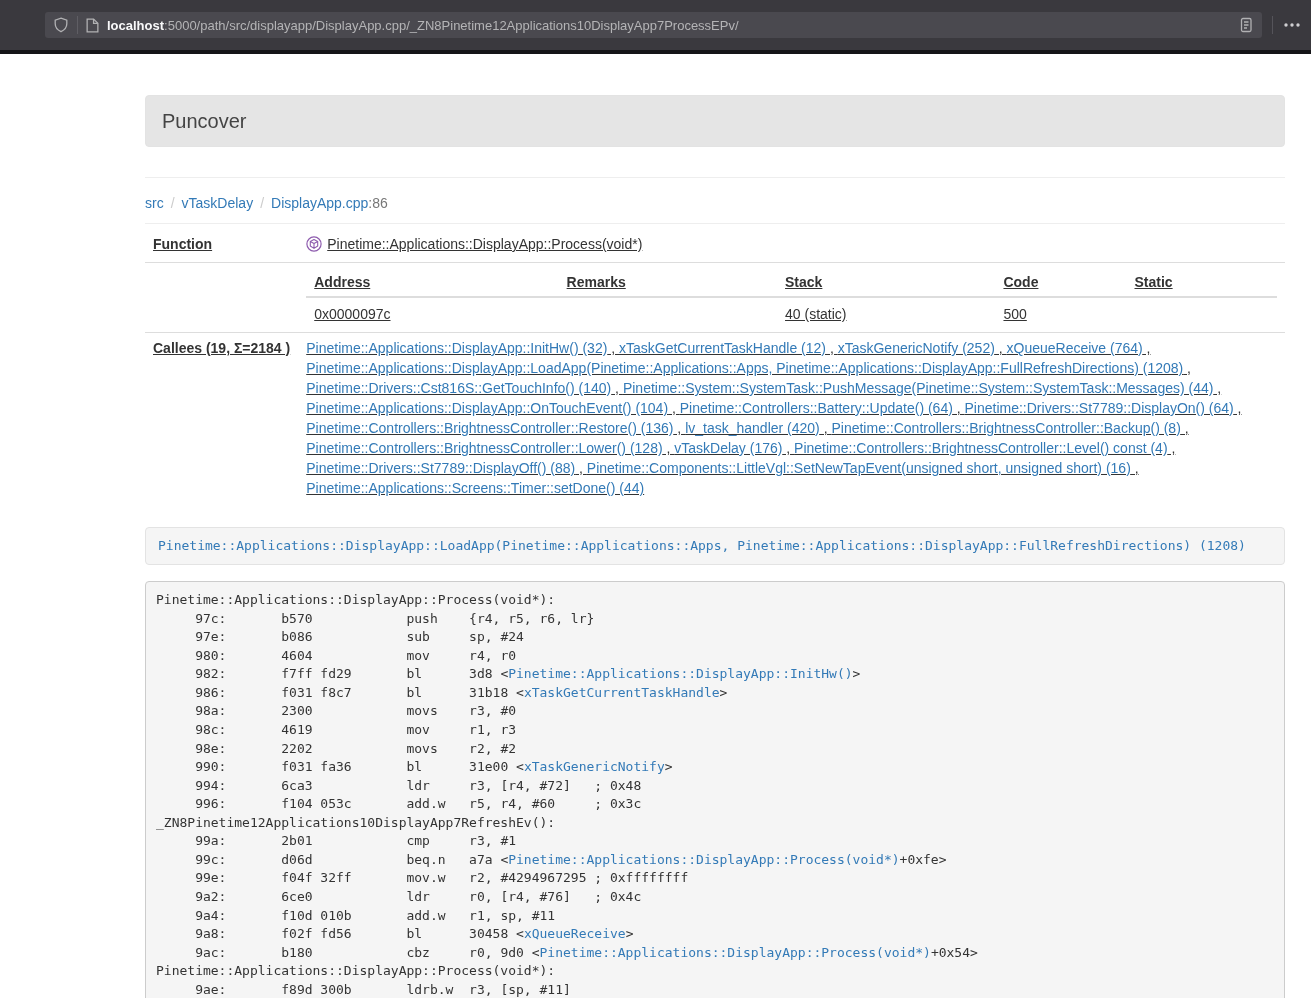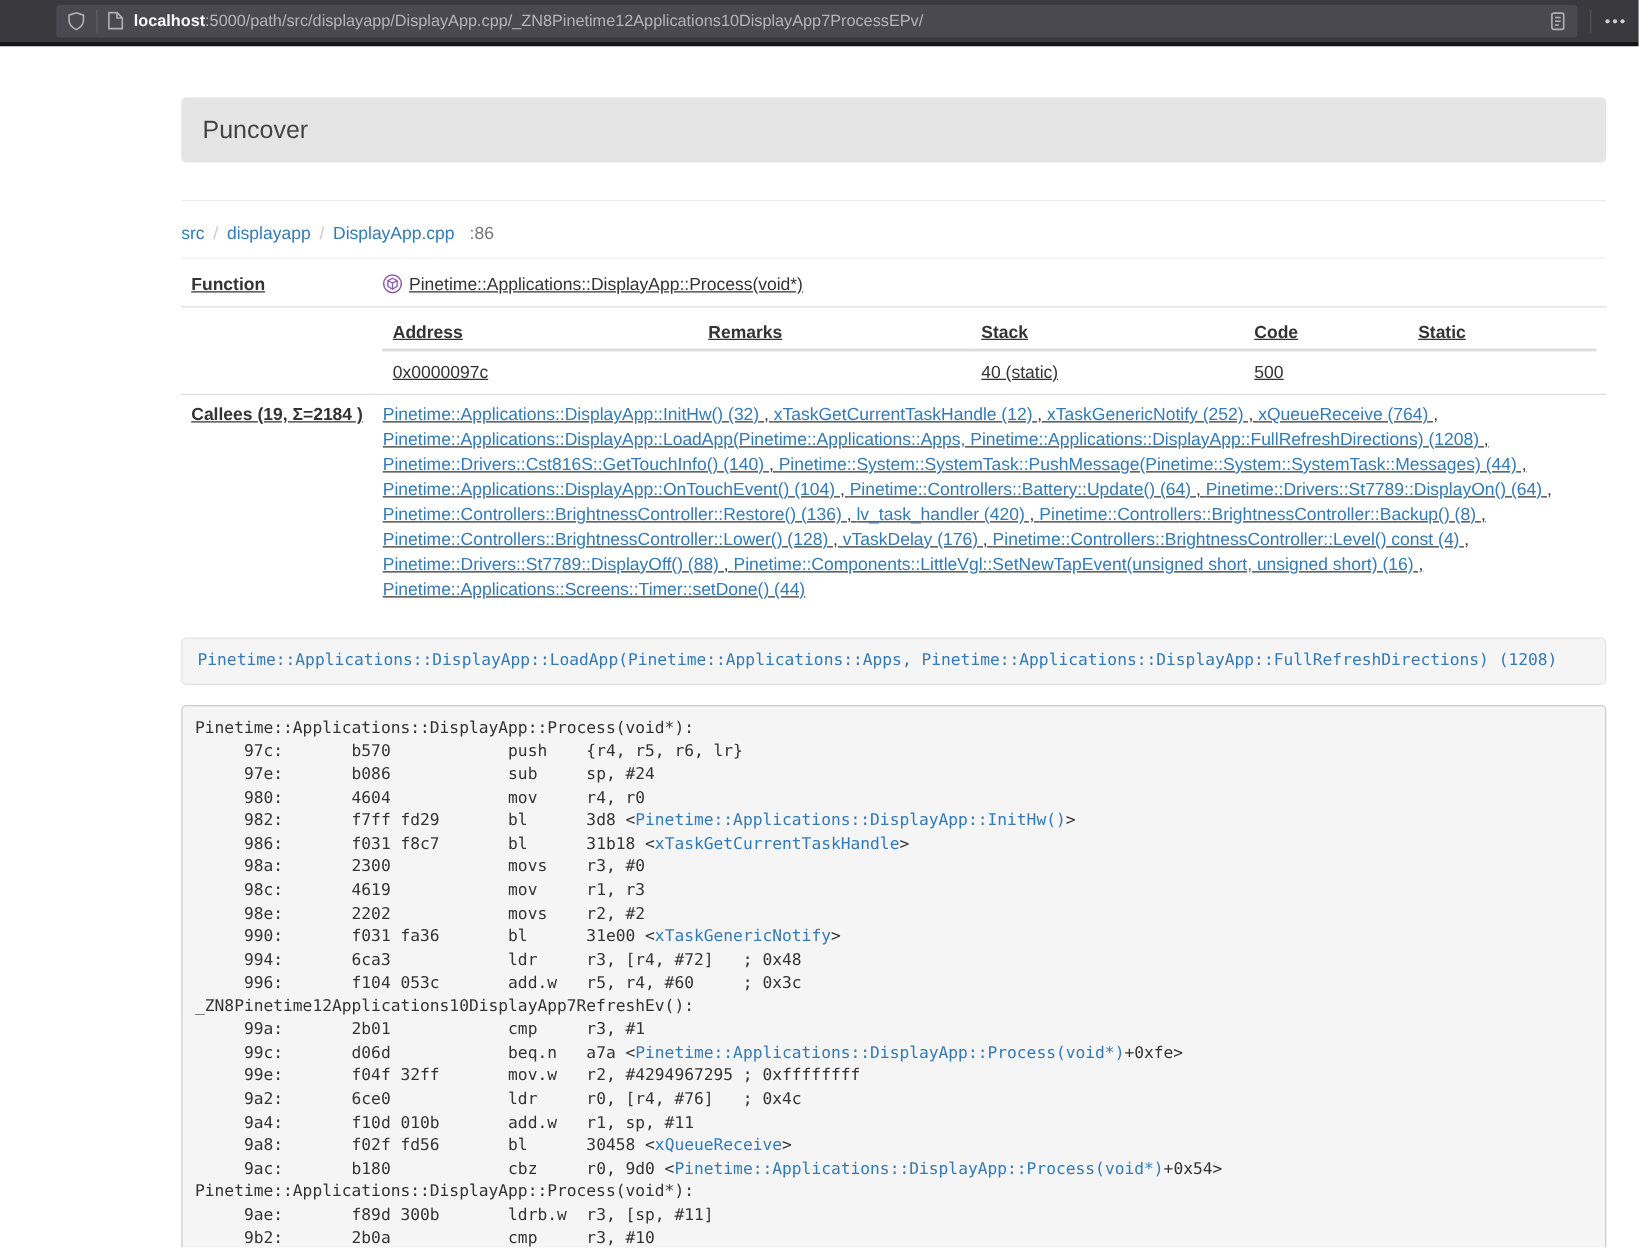--- a/index.html
+++ b/index.html
@@ -6,21 +6,21 @@
   html,body { margin:0; padding:0; }
   body {
     width:1311px; height:998px; overflow:hidden;
     background:#fff; color:#333;
     font-family:"Liberation Sans", sans-serif; font-size:14px;
   }
   a { color:#337ab7; text-decoration:none; }
 
   
   .toolbar {
-    height:33px; background:#3a393e;
+    height:50px; background:#3a393e;
     display:flex; align-items:center;justify-content:center;
   }
   .toolbar-strip { height:4px; background:#151518; }
   .urlbar {
     flex:1; margin-left:45px; height:26px;
     background:#4a494f; border-radius:3px;
     display:flex; align-items:center; padding:0 8px;
     color:#b4b4b6; font-size:13px; min-width:0;
   }
   .tb-icon { display:inline-flex; align-items:center; justify-content:center; flex:0 0 auto; }
@@ -41,21 +41,21 @@
     padding:15px 16px;
   }
   .panel-title { font-size:20px; line-height:20px; color:#444; }
 
   hr { border:0; border-top:1px solid #eee; margin:0; }
   .hr1 { margin-top:30px; }
   .hr2 { margin-top:10px; }
 
   .breadcrumb { margin-top:15px; line-height:20px; }
   .breadcrumb .sep { color:#ccc; margin:0 7px; }
-  .breadcrumb .line-no { color:#777;padding-left:12px; }
+  .breadcrumb .line-no { color:#777; }
 
   
   table.outer { width:100%; border-collapse:collapse; margin-top:5px; }
   table.outer > tbody > tr > td {
     border-top:1px solid #ddd; padding:5px 8px;
     vertical-align:top; line-height:20px;text-decoration:underline;
   }
   table.outer > tbody > tr:first-child > td { border-top:none; }
   td.label-col { width:148px; font-weight:700; white-space:nowrap; }
   td.inner-cell { padding:5px 8px 1px !important; }
@@ -127,21 +127,21 @@
 
 <div class="page">
 
   <div class="panel">
     <div class="panel-title">Puncover</div>
   </div>
 
   <hr class="hr1">
 
   <div class="breadcrumb">
-    <a href="#">src</a><span class="sep">/</span><a href="#">displayapp</a><span class="sep">/</span><a href="#">DisplayApp.cpp</a><span class="line-no">:86</span>
+    <a href="#">src</a><span class="sep">/</span><a href="#">vTaskDelay</a><span class="sep">/</span><a href="#">DisplayApp.cpp</a><span class="line-no">:86</span>
   </div>
 
   <hr class="hr2">
 
   <table class="outer">
     <tbody>
       <tr>
         <td class="label-col">Function</td>
         <td>
           <span class="fn-icon">

